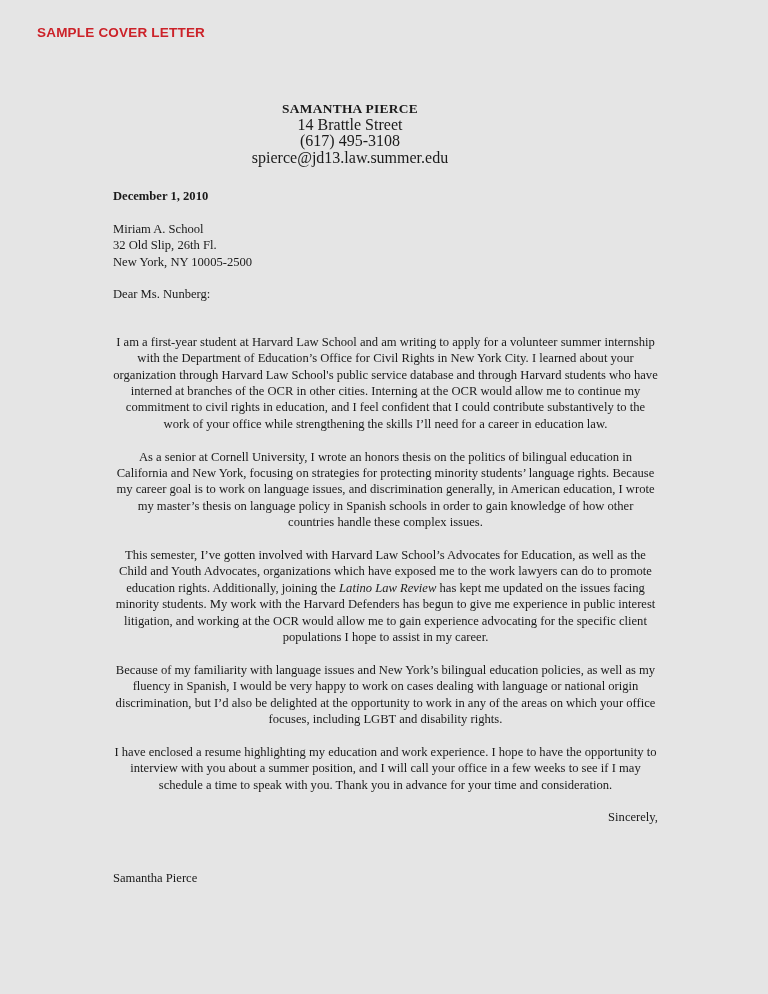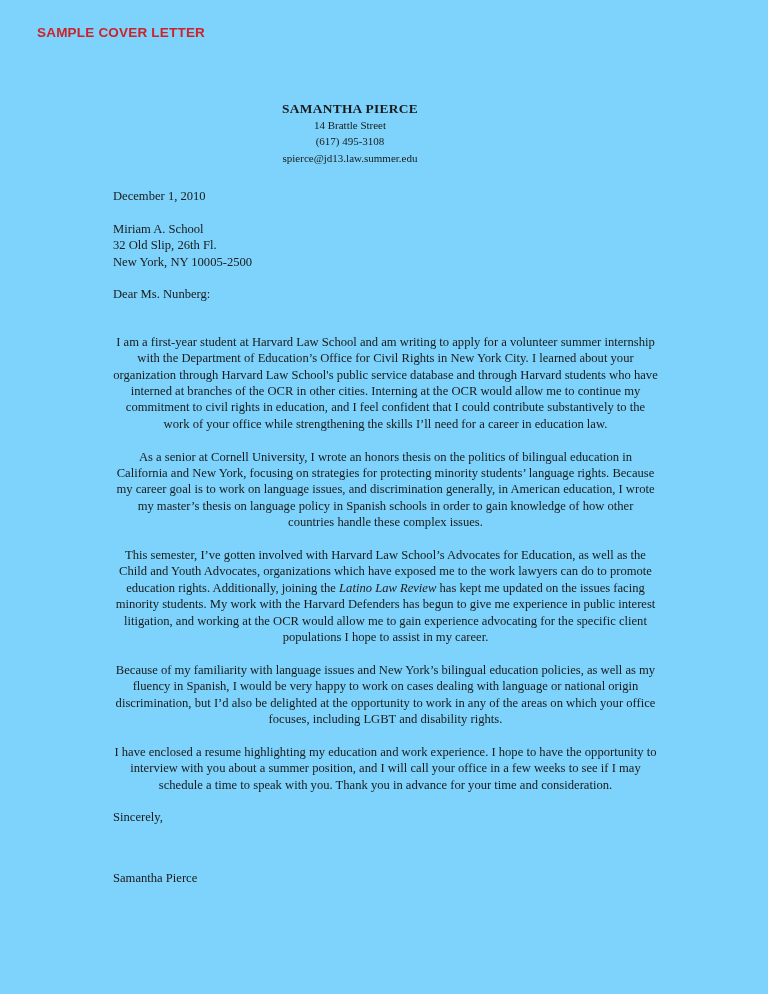--- a/index.html
+++ b/index.html
@@ -12,21 +12,21 @@
     height: 994px;
     position: relative;
     font-family: "Liberation Serif", "DejaVu Serif", serif;
     color: #1a1a1a;
     overflow: hidden;
   }
 
   .page {
     position: absolute;
     inset: 0;
-    background: #7dd3fc;
+    background: #e5e5e5;
   }
 
   
   .sample-header {
     position: absolute;
     left: 37px;
     top: 25px;
     font-family: "Liberation Sans", "DejaVu Sans", sans-serif;
     font-size: 13.5px;
     font-weight: bold;
@@ -51,43 +51,45 @@
     margin: 0 0 22px 0;
     width: 474px;
   }
   .letterhead-name {
     font-weight: bold;
     font-size: 13.4px;
     line-height: 17px;
     letter-spacing: 0.3px;
   }
   .letterhead-line {
-    font-size: 11px;
+    font-size: 16px;
     line-height: 16.3px;
   }
 
   
   .date-line {
     margin: 0 0 16.4px 0;
+    font-weight: bold;
   }
   .recipient {
     margin: 0 0 16.4px 0;
   }
   .recipient div {
     line-height: 16.4px;
   }
   .salutation {
     margin: 0 0 31px 0;
   }
   .body-par {
     margin: 0 0 16.4px 0;
     text-align: center;
   }
   .closing {
     margin: 0 0 16.4px 0;
+    text-align: right;
   }
   .signature-gap {
     height: 28px;
   }
   .signature-name {
     margin: 0;
   }
   em.title-italic {
     font-style: italic;
   }

